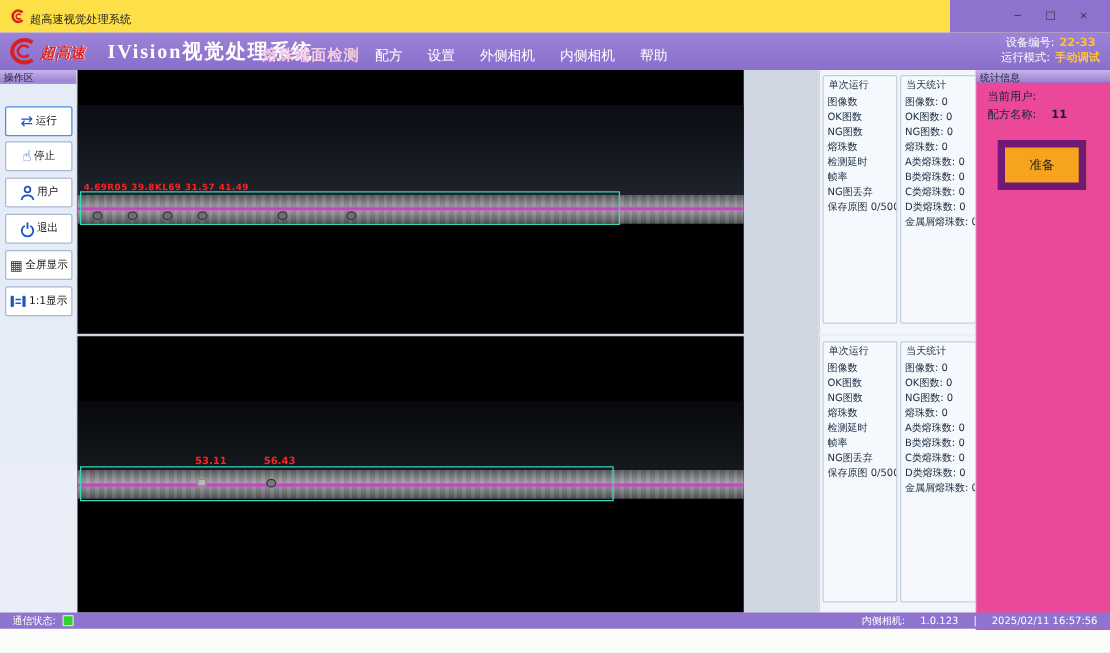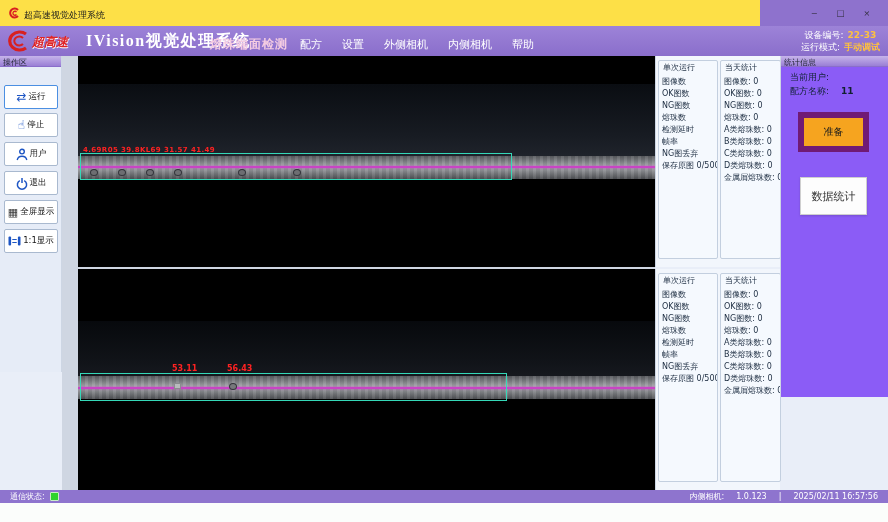--- a/index.html
+++ b/index.html
@@ -30,21 +30,21 @@
   .sidebar{position:absolute;left:0;top:0;width:62px;height:316px;background:#e6ecf7;border-right:1px solid #cdd6e4;box-sizing:border-box;}
   .side-btn{position:absolute;left:4px;width:54px;height:24px;background:#ffffff;border:1px solid #a9b9cf;
             border-radius:2px;display:flex;align-items:center;justify-content:center;gap:2px;
             font-size:8.5px;color:#141414;box-sizing:border-box;cursor:default;white-space:nowrap;}
   .side-btn.focus{border-color:#4b8fe2;}
   .ic{color:#1d55c4;font-size:12px;line-height:1;}
   .ic-dark{color:#3a3a3a;font-size:11px;line-height:1;}
   .icsvg{display:block;}
   
   .viewport{position:absolute;left:62px;top:0;width:593px;height:434px;background:#cfd6e2;}
-  .cam{position:absolute;left:16px;width:593px;background:#000;overflow:hidden;}
+  .cam{position:absolute;left:0;width:533px;background:#000;overflow:hidden;}
   .cam1{top:0;height:211px;} .cam2{top:213px;height:221px;}
   .darkband{position:absolute;left:0;width:100%;background:linear-gradient(#0a0d12,#171b22 70%,#1f232b);}
   .strip{position:absolute;left:0;width:100%;height:23px;
          background:linear-gradient(#585a5e,#a3a5a9 45%,#8e9094 62%,#4e5054);}
   .strip:after{content:"";position:absolute;inset:0;
          background:repeating-linear-gradient(90deg,rgba(255,255,255,.07) 0 3px,rgba(0,0,0,.05) 3px 7px);}
   .magline{position:absolute;left:0;width:100%;height:2px;background:#c944c4;box-shadow:0 0 2px #c944c4;}
   .roi{position:absolute;border:1px solid #35d8b8;box-sizing:border-box;}
   .ann{position:absolute;color:#ff2222;font-weight:bold;white-space:nowrap;}
   .circ{position:absolute;width:6px;height:5px;border:1px solid #34353b;border-radius:50%;background:#6d6e72;}
@@ -52,21 +52,21 @@
   
   .stats-col{position:absolute;left:655px;top:0;width:125px;height:434px;}
   .stats-panel{position:absolute;left:0;width:125px;background:#f2f6fc;border-left:1px solid #cdd6e4;box-sizing:border-box;}
   .sp1{top:0;height:211px;} .sp2{top:213px;height:221px;}
   .gbox{position:absolute;top:4px;bottom:8px;border:1px solid #c3cfdf;border-radius:2px;background:#f5f9fe;}
   .gb-left{left:2px;width:58px;} .gb-right{left:64px;width:59px;}
   .gb-title{position:absolute;top:1px;left:3px;font-size:8px;color:#223246;background:#f5f9fe;padding:0 1px;white-space:nowrap;}
   .gb-rows{position:absolute;top:15px;left:3px;right:0;}
   .gb-rows div{font-size:8px;line-height:12px;color:#223246;white-space:nowrap;overflow:hidden;}
   
-  .info{position:absolute;left:780px;top:0;width:108px;height:341px;background:#8b5cf6;border-left:1px solid #cdd6e4;box-sizing:border-box;}
+  .info{position:absolute;left:780px;top:0;width:108px;height:448px;background:#ec4899;border-left:1px solid #cdd6e4;box-sizing:border-box;}
   .info-line{position:absolute;left:9px;font-size:9px;color:#14233a;white-space:nowrap;}
   .info-line b{margin-left:12px;font-size:9px;color:#10202f;}
   .btn-prepare{position:absolute;left:17px;top:56px;width:71px;height:40px;background:#f6a41f;
                border:6px solid #701a75;display:flex;align-items:center;justify-content:center;
                font-size:10px;color:#1c1c1c;box-sizing:border-box;cursor:default;}
   .btn-data{position:absolute;left:19px;top:121px;width:67px;height:38px;background:#fdfdfd;
             border:1px solid #cfcfcf;display:flex;align-items:center;justify-content:center;
             font-size:11px;color:#2e2e2e;box-shadow:0 1px 2px rgba(0,0,0,.15);box-sizing:border-box;cursor:default;}
   
   .statusbar{position:absolute;left:0;top:490px;width:888px;height:13px;background:#8e74ce;
@@ -252,21 +252,20 @@
 
     <div class="info">
       <div class="panel-header">统计信息</div>
       <div class="info-line" style="top:15px;">
         <span>当前用户:</span>
       </div>
       <div class="info-line" style="top:29px;">
         <span>配方名称:</span><b>11</b>
       </div>
       <div class="btn-prepare">准备</div>
-      <div class="btn-data">数据统计</div>
     </div>
 
   </div>
 
   <div class="statusbar">
     <span>通信状态:</span>
     <span class="led"></span>
     <div class="sb-right">
       <span>内侧相机:</span>
       <span>1.0.123</span>

